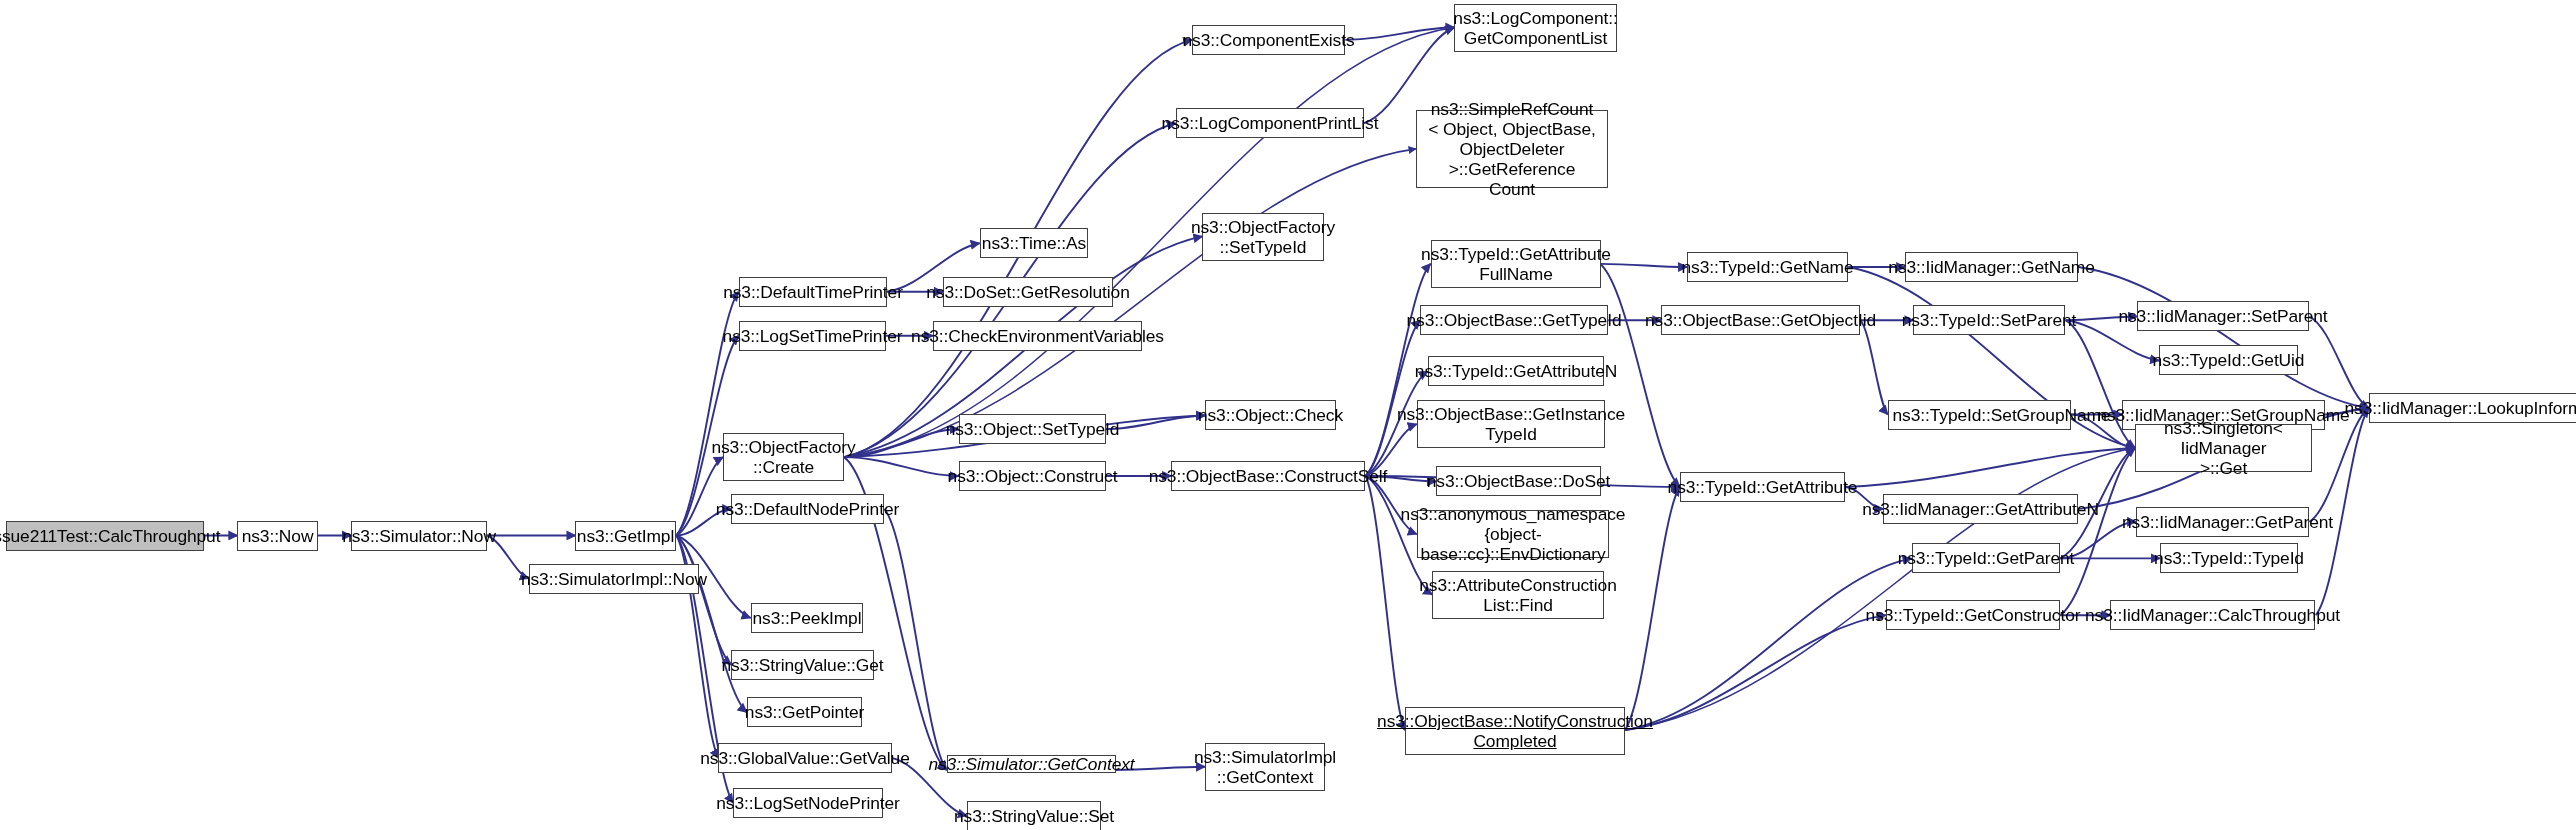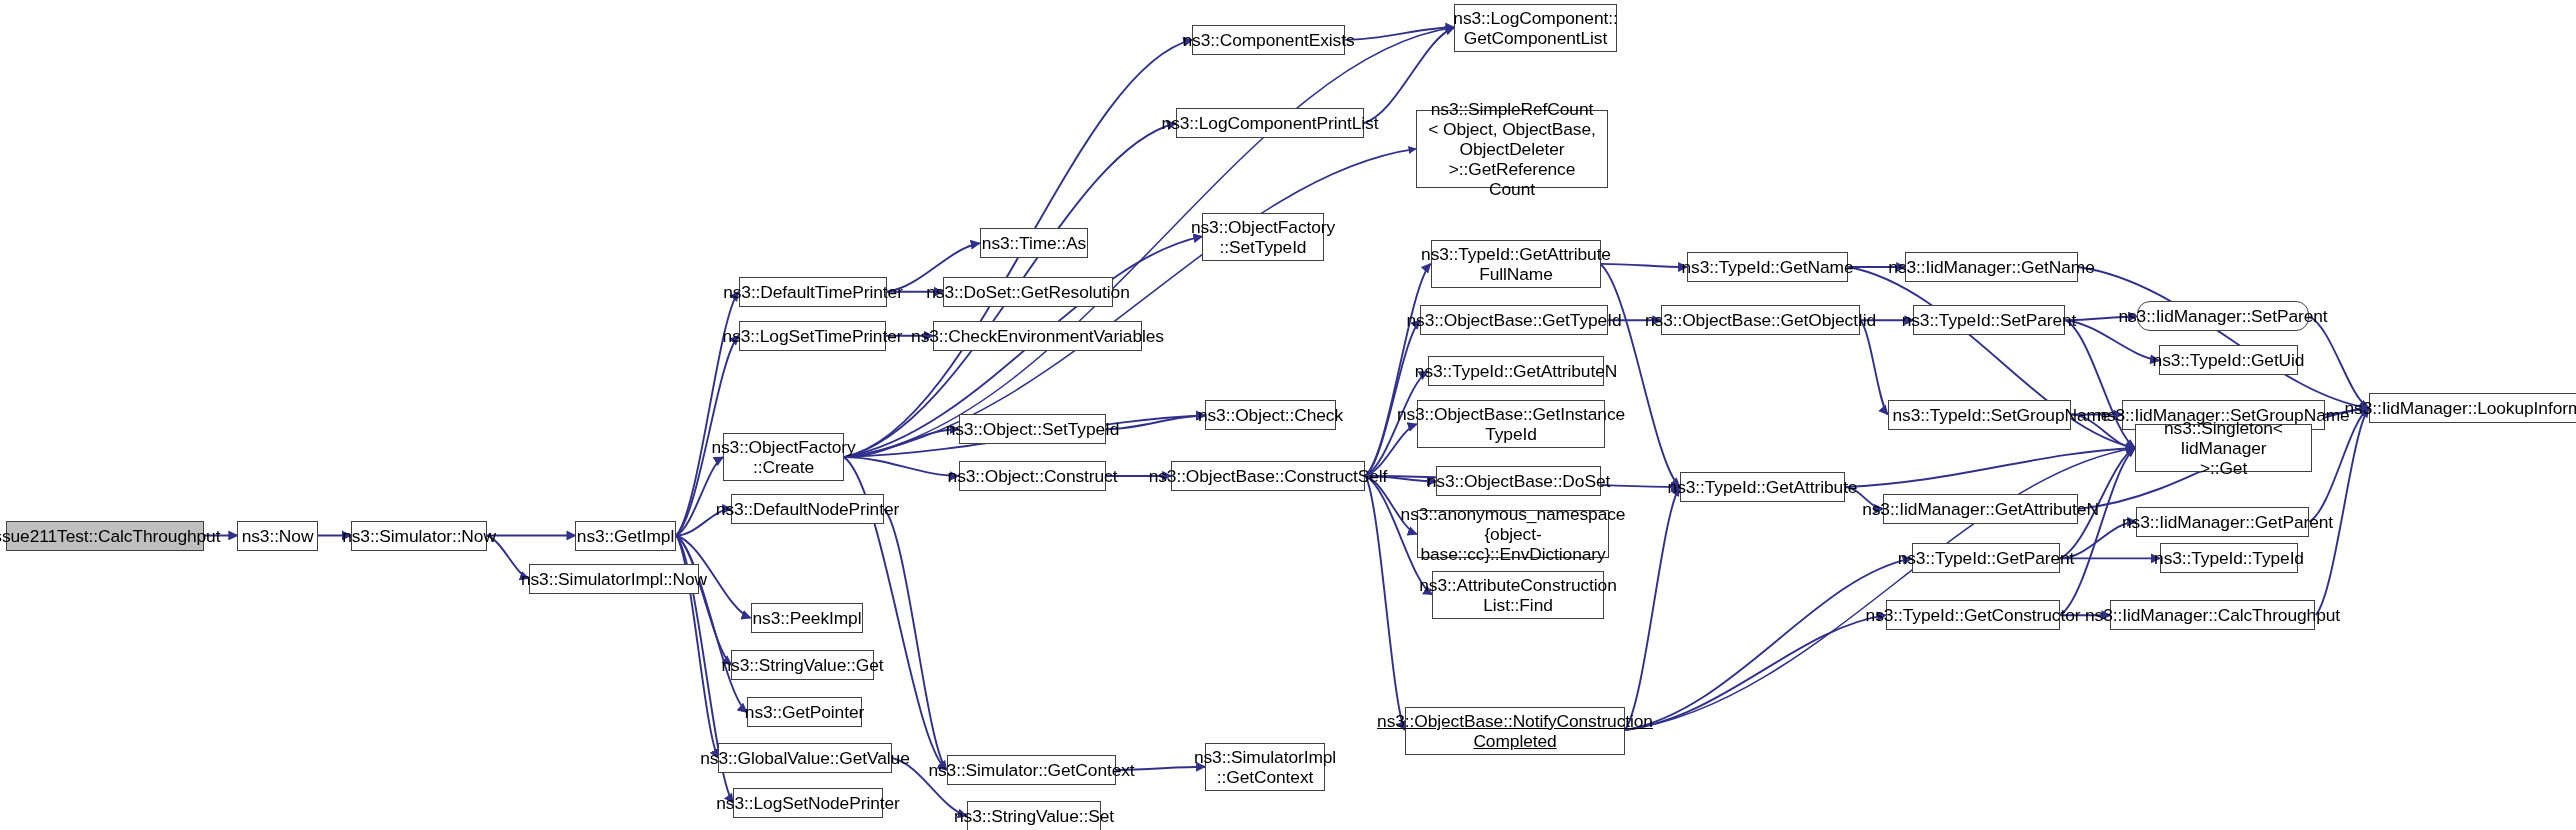--- a/index.html
+++ b/index.html
@@ -172,36 +172,36 @@
 List::Find</span></div>
       <div class="node" style="left: 1661px; top: 305px; width: 199px; height: 30px;"><span>ns3::ObjectBase::GetObjectIid</span></div>
       <div class="node" style="left: 1687px; top: 252px; width: 161px; height: 30px;"><span>ns3::TypeId::GetName</span></div>
       <div class="node" style="left: 1680px; top: 472px; width: 165px; height: 30px;"><span>ns3::TypeId::GetAttribute</span></div>
       <div class="node" style="left: 1888px; top: 400px; width: 183px; height: 30px; padding-left: 44px;"><span>ns3::TypeId::SetGroupName</span></div>
       <div class="node" style="left: 1883px; top: 494px; width: 195px; height: 30px;"><span>ns3::IidManager::GetAttributeN</span></div>
       <div class="node" style="left: 1912px; top: 543px; width: 148px; height: 30px;"><span>ns3::TypeId::GetParent</span></div>
       <div class="node" style="left: 1886px; top: 600px; width: 174px; height: 30px;"><span>ns3::TypeId::GetConstructor</span></div>
       <div class="node" style="left: 1905px; top: 252px; width: 173px; height: 30px;"><span>ns3::IidManager::GetName</span></div>
       <div class="node" style="left: 1913px; top: 305px; width: 152px; height: 30px;"><span>ns3::TypeId::SetParent</span></div>
-      <div class="node" style="left: 2137px; top: 301px; width: 172px; height: 30px; border-radius: 13px;"><span>ns3::IidManager::SetParent</span></div>
+      <div class="node" style="left: 2137px; top: 301px; width: 172px; height: 30px;"><span>ns3::IidManager::SetParent</span></div>
       <div class="node" style="left: 2159px; top: 345px; width: 139px; height: 30px;"><span>ns3::TypeId::GetUid</span></div>
       <div class="node" style="left: 2122px; top: 400px; width: 203px; height: 30px;"><span>ns3::IidManager::SetGroupName</span></div>
       <div class="node" style="left: 2135px; top: 424px; width: 177px; height: 48px;"><span>ns3::Singleton&lt; IidManager
 &gt;::Get</span></div>
       <div class="node" style="left: 2136px; top: 507px; width: 173px; height: 30px; padding-left: 10px;"><span>ns3::IidManager::GetParent</span></div>
       <div class="node" style="left: 2160px; top: 543px; width: 138px; height: 30px;"><span>ns3::TypeId::TypeId</span></div>
       <div class="node" style="left: 2110px; top: 600px; width: 205px; height: 30px;"><span>ns3::IidManager::CalcThroughput</span></div>
       <div class="node" style="left: 2369px; top: 393px; width: 226px; height: 30px;"><span>ns3::IidManager::LookupInformation</span></div>
       <div class="node" style="left: 731px; top: 494px; width: 153px; height: 30px;"><span>ns3::DefaultNodePrinter</span></div>
       <div class="node" style="left: 751px; top: 603px; width: 112px; height: 30px;"><span>ns3::PeekImpl</span></div>
       <div class="node" style="left: 731px; top: 650px; width: 143px; height: 30px;"><span>ns3::StringValue::Get</span></div>
       <div class="node" style="left: 747px; top: 697px; width: 115px; height: 30px;"><span>ns3::GetPointer</span></div>
       <div class="node" style="left: 718px; top: 743px; width: 174px; height: 30px;"><span>ns3::GlobalValue::GetValue</span></div>
       <div class="node" style="left: 733px; top: 788px; width: 150px; height: 30px;"><span>ns3::LogSetNodePrinter</span></div>
-      <div class="node" style="left: 947px; top: 755px; width: 169px; height: 30px;"><span>ns3::Simulator::GetContext</span></div>
+      <div class="node" style="left: 947px; top: 755px; width: 169px; height: 18px; font-style: italic;"><span>ns3::Simulator::GetContext</span></div>
       <div class="node" style="left: 967px; top: 801px; width: 134px; height: 30px;"><span>ns3::StringValue::Set</span></div>
       <div class="node" style="left: 1205px; top: 743px; width: 120px; height: 48px;"><span>ns3::SimulatorImpl
 ::GetContext</span></div>
       <div class="node" style="left: 1405px; top: 707px; width: 220px; height: 48px; text-decoration: underline;"><span>ns3::ObjectBase::NotifyConstruction
 Completed</span></div>
     </div>
 </div>
 
 
 </body></html>

